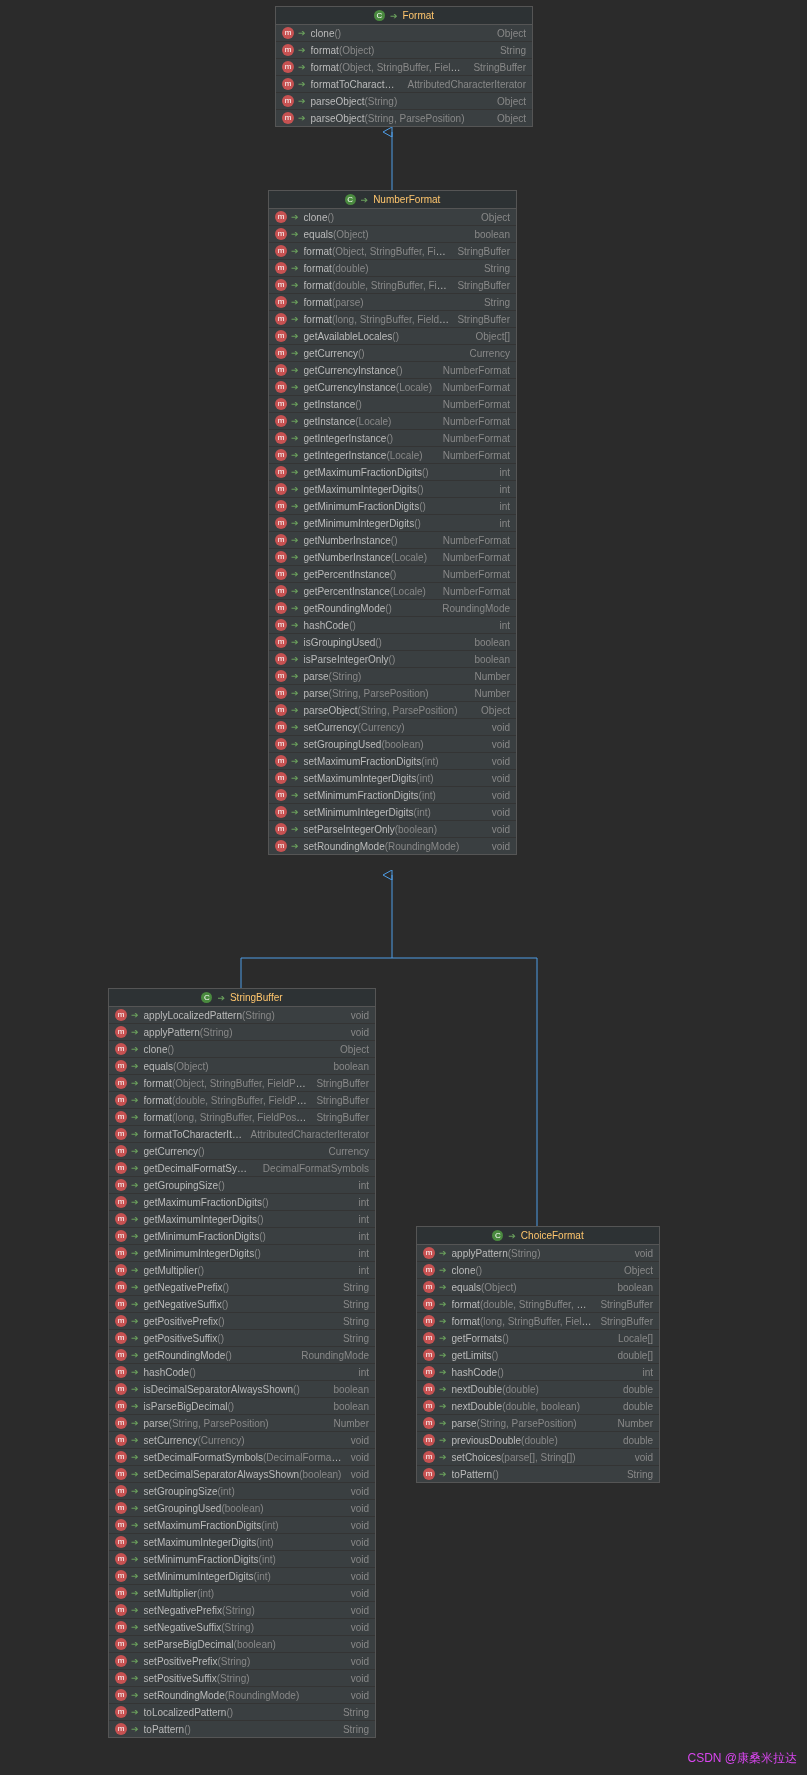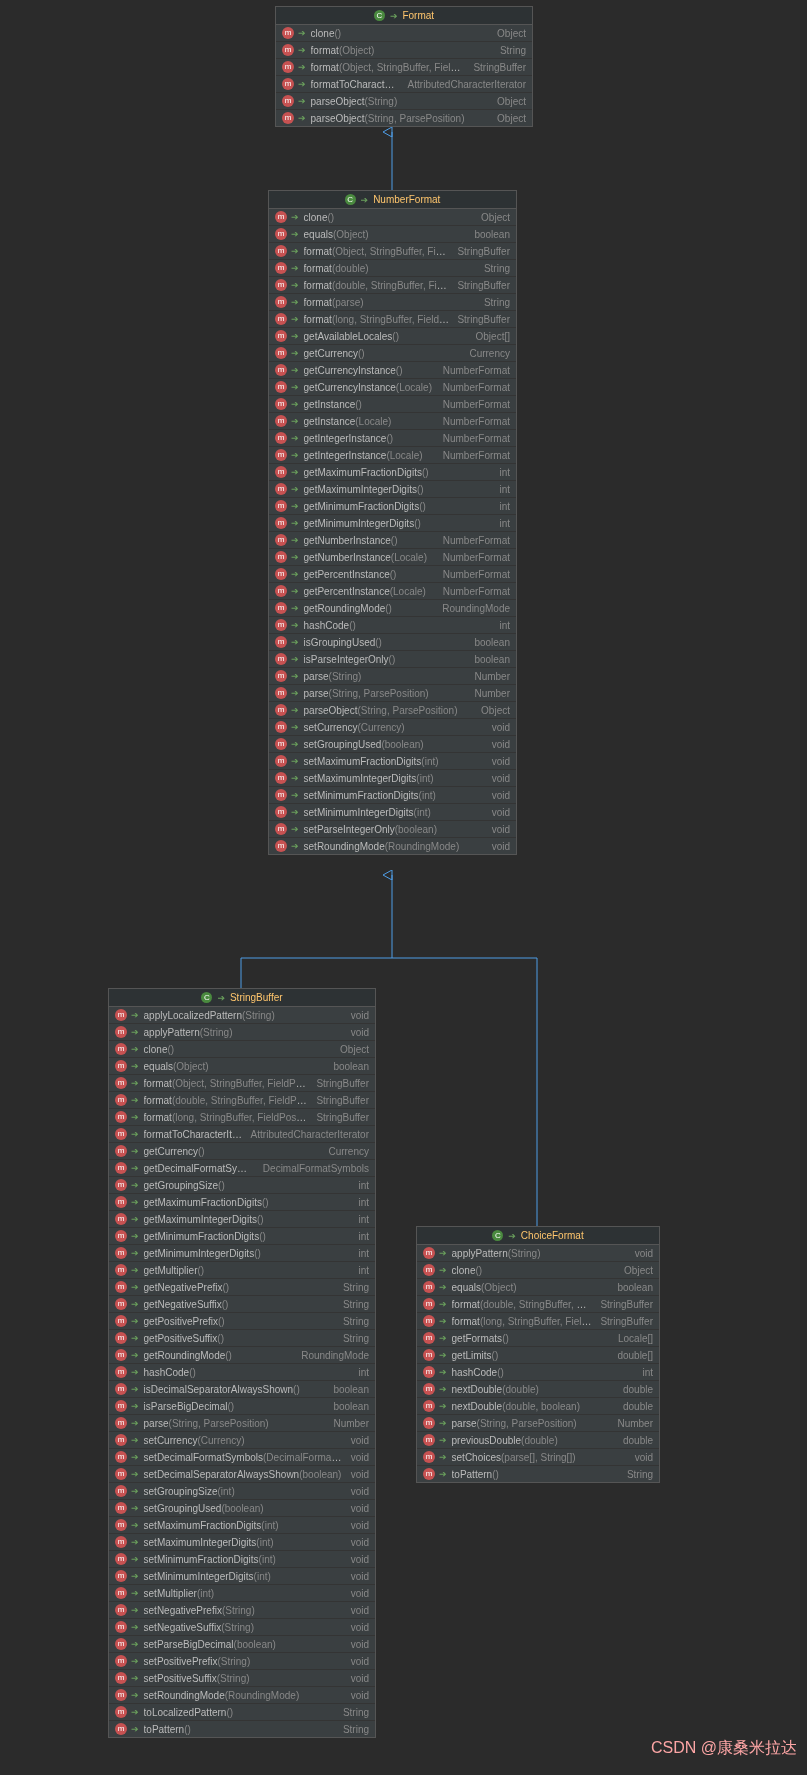--- a/index.html
+++ b/index.html
@@ -8,21 +8,21 @@
   .title .cls{color:#ffc66d}
   .row{display:flex;align-items:center;height:16px;padding:0 6px;border-bottom:1px solid #343434}
   .row:last-child{border-bottom:none}
   .ic{width:12px;height:12px;border-radius:50%;background:#c75252;display:inline-block;margin-right:4px;flex-shrink:0;font-size:8px;line-height:12px;text-align:center;color:#fff}
   .arrow{margin-right:5px;color:#699e5c;font-size:9px;flex-shrink:0}
   .name{flex:1;color:#bbb;white-space:nowrap;overflow:hidden;text-overflow:ellipsis}
   .name .p{color:#888}
   .ret{color:#888;margin-left:8px;white-space:nowrap}
   .ci{display:inline-block;width:11px;height:11px;border-radius:50%;background:#4a8a3f;font-size:8px;line-height:11px;text-align:center;color:#fff}
   svg{position:absolute;top:0;left:0;pointer-events:none}
-  .wm{position:absolute;bottom:16px;right:10px;color:#fca5a5;font-size:16px}
+  .wm{position:absolute;bottom:8px;right:10px;color:#d946ef;font-size:12px}
 </style>
 </head>
 <body>
 
 <svg width="807" height="1775">
   <defs>
     <marker id="tri" markerWidth="10" markerHeight="10" refX="5" refY="9" orient="auto">
       <path d="M0,9 L5,0 L10,9 Z" fill="none" stroke="#4e9de6" stroke-width="1"></path>
     </marker>
   </defs>

